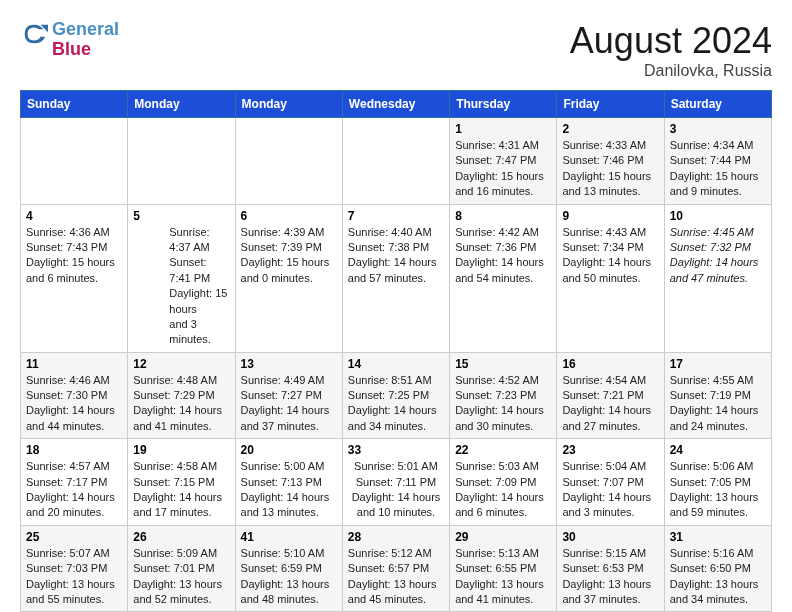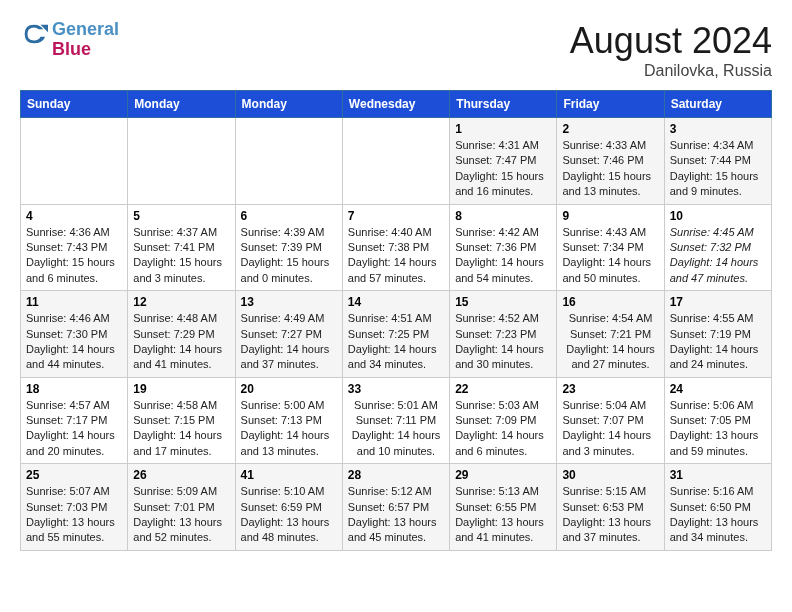--- a/index.html
+++ b/index.html
@@ -150,21 +150,21 @@
       <tr>
         <td>
           <span class="day-num">4</span>
           <div class="day-info" style="white-space: pre-line;">Sunrise: 4:36 AM
 Sunset: 7:43 PM
 Daylight: 15 hours
 and 6 minutes.</div>
         </td>
         <td>
           <span class="day-num">5</span>
-          <div class="day-info" style="white-space: pre-line;">Sunrise: 4:37 AM
+          <div class="day-info" style="white-space: pre-line; margin-left: 36px;">Sunrise: 4:37 AM
 Sunset: 7:41 PM
 Daylight: 15 hours
 and 3 minutes.</div>
         </td>
         <td>
           <span class="day-num">6</span>
           <div class="day-info" style="white-space: pre-line;">Sunrise: 4:39 AM
 Sunset: 7:39 PM
 Daylight: 15 hours
 and 0 minutes.</div>
@@ -215,35 +215,35 @@
         </td>
         <td>
           <span class="day-num">13</span>
           <div class="day-info" style="white-space: pre-line;">Sunrise: 4:49 AM
 Sunset: 7:27 PM
 Daylight: 14 hours
 and 37 minutes.</div>
         </td>
         <td>
           <span class="day-num">14</span>
-          <div class="day-info" style="white-space: pre-line;">Sunrise: 4:51 AM
+          <div class="day-info" style="white-space: pre-line;">Sunrise: 8:51 AM
 Sunset: 7:25 PM
 Daylight: 14 hours
 and 34 minutes.</div>
         </td>
         <td>
           <span class="day-num">15</span>
           <div class="day-info" style="white-space: pre-line;">Sunrise: 4:52 AM
 Sunset: 7:23 PM
 Daylight: 14 hours
 and 30 minutes.</div>
         </td>
         <td>
           <span class="day-num">16</span>
-          <div class="day-info" style="white-space: pre-line; text-align: center;">Sunrise: 4:54 AM
+          <div class="day-info" style="white-space: pre-line;">Sunrise: 4:54 AM
 Sunset: 7:21 PM
 Daylight: 14 hours
 and 27 minutes.</div>
         </td>
         <td>
           <span class="day-num">17</span>
           <div class="day-info" style="white-space: pre-line;">Sunrise: 4:55 AM
 Sunset: 7:19 PM
 Daylight: 14 hours
 and 24 minutes.</div>

